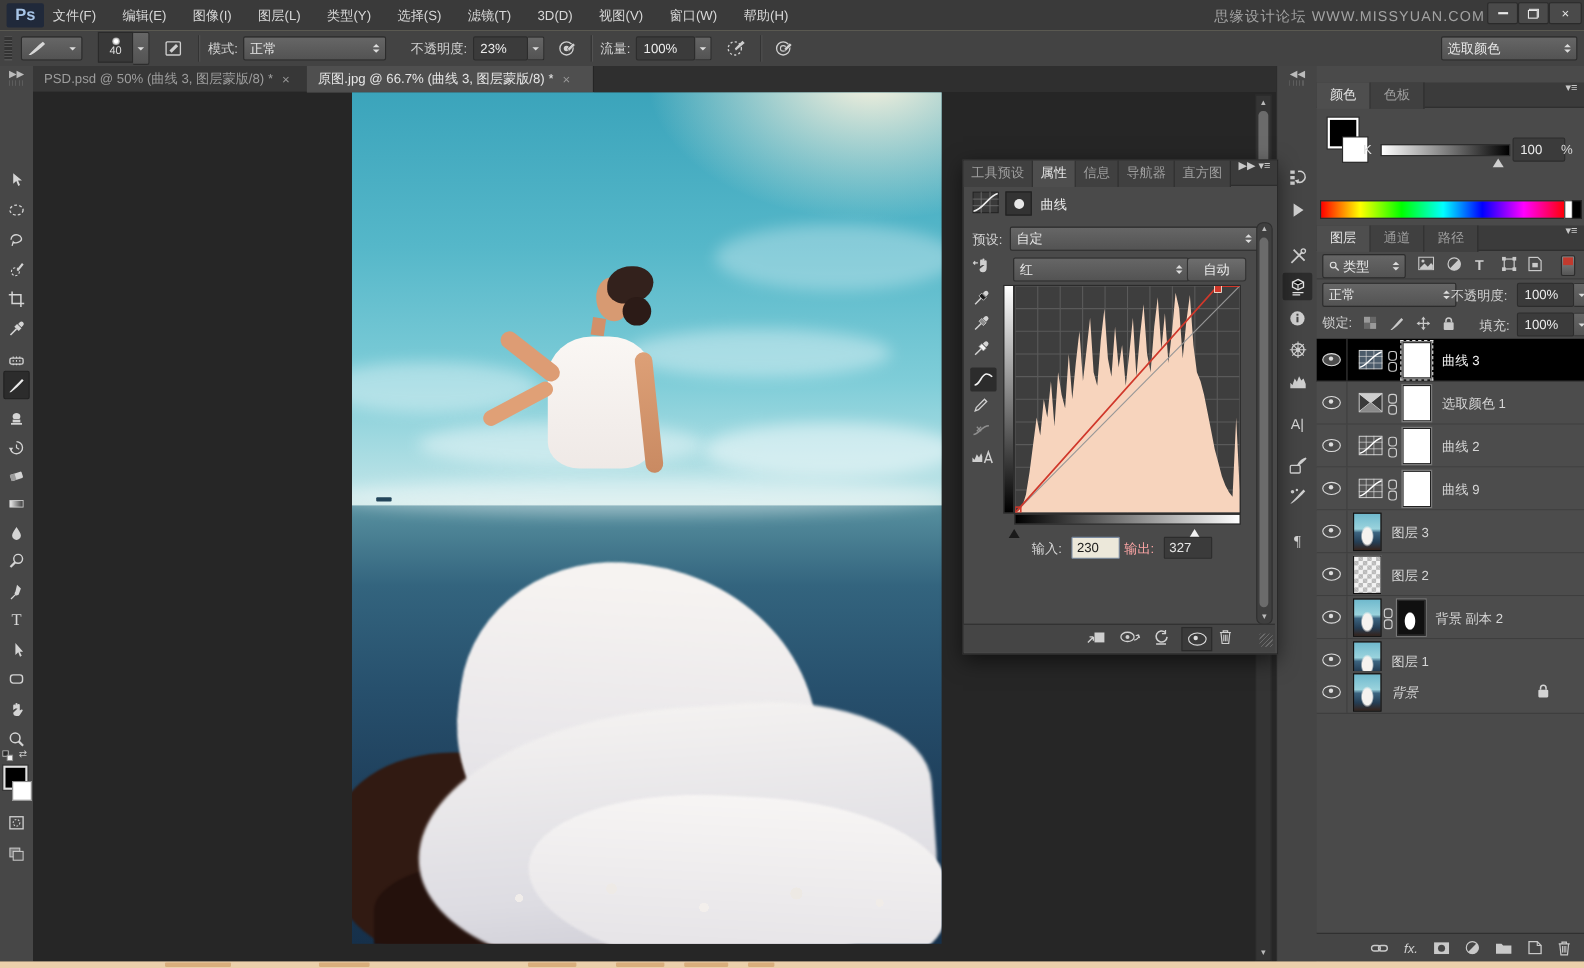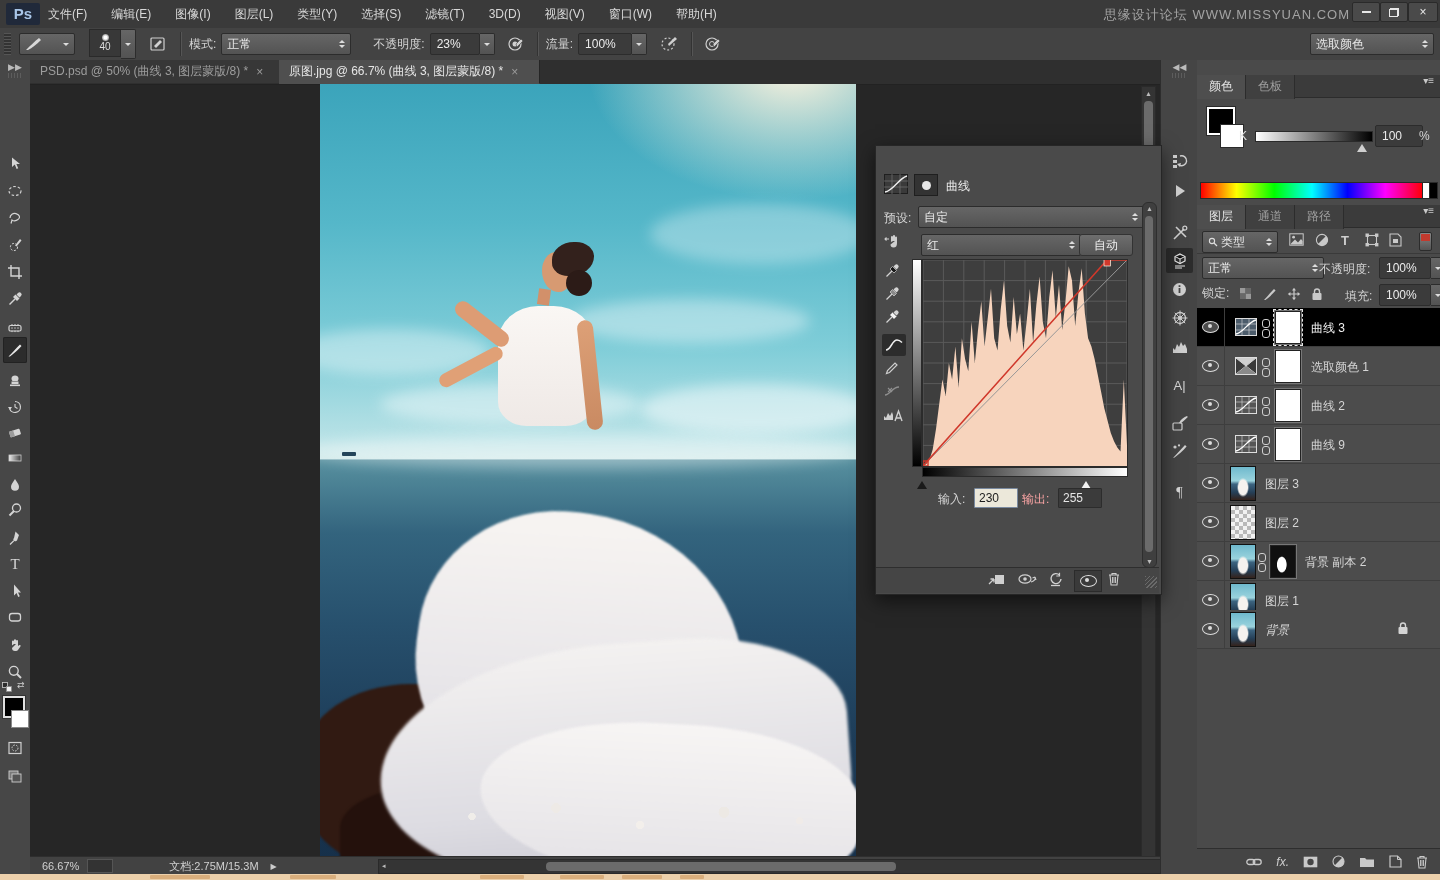--- a/index.html
+++ b/index.html
@@ -396,31 +396,20 @@
     <div class="a" style="left:116px;top:276px;width:70px;height:14px;background:#e0a076;border-radius:7px;transform:rotate(-28deg)"></div>
     <div class="a" style="left:262px;top:236px;width:16px;height:110px;background:linear-gradient(180deg,#dda077,#c98a62);border-radius:8px;transform:rotate(-6deg)"></div>
   </div>
 
   <div class="a canvas-scroll" style="left:1111px;top:26px;width:13px;height:786px">
     <div class="a" style="left:3px;top:3px;color:#bbb;font-size:7px">▲</div>
     <div class="a thumbbar" style="left:2px;top:14px;width:9px;height:460px"></div>
     <div class="a" style="left:3px;bottom:3px;color:#bbb;font-size:7px">▼</div>
   </div>
 
-  <div class="a statusbar">
-    <span style="margin-left:12px">66.67%</span>
-    <span style="margin-left:8px;width:24px;height:12px;background:#333;border:1px solid #555;display:inline-block"></span>
-    <span style="margin-left:56px">文档:2.75M/15.3M</span>
-    <span style="margin-left:12px;color:#ccc;font-size:8px">▶</span>
-    <div class="a canvas-scroll" style="left:348px;top:2px;width:790px;height:13px">
-      <div class="a" style="left:3px;top:2px;color:#bbb;font-size:7px">◂</div>
-      <div class="a thumbbar" style="left:167px;top:2px;width:350px;height:9px"></div>
-      <div class="a" style="right:3px;top:2px;color:#bbb;font-size:7px">▸</div>
-    </div>
-  </div>
 </div>
 
 <div class="a strip">
   <div class="a" style="left:0;top:2px;width:37px;text-align:center;color:#bbb;font-size:9px">◀◀</div>
   <div class="a" style="left:11px;top:13px;width:14px;height:5px;background:repeating-linear-gradient(90deg,#5d5d5d 0 1px,transparent 1px 3px)"></div>
   <div class="a sicon" style="top:88px">
       <svg width="18" height="18" viewBox="0 0 18 18">
         <rect x="2" y="3" width="4" height="3" fill="#d0d0d0"></rect>
         <rect x="2" y="8" width="4" height="3" fill="#d0d0d0"></rect>
         <rect x="2" y="13" width="4" height="3" fill="#d0d0d0"></rect>
@@ -761,20 +750,28 @@
     <span>
         <svg width="12" height="14" viewBox="0 0 12 14">
           <path d="M1 3 H11 M4 3 V1.5 H8 V3 M2 3 L3 13 H9 L10 3" fill="none" stroke="#c9c9c9" stroke-width="1.1"></path>
           <path d="M4.5 5 V11 M6 5 V11 M7.5 5 V11" stroke="#c9c9c9" stroke-width="0.9"></path>
         </svg>
       </span>
   </div>
 </div>
 
 <div class="a props">
+  <div class="ptabs">
+    <div class="ptab" style="padding:3px 7px 4px">工具预设</div>
+    <div class="ptab on" style="padding:3px 7px 4px">属性</div>
+    <div class="ptab" style="padding:3px 7px 4px">信息</div>
+    <div class="ptab" style="padding:3px 7px 4px">导航器</div>
+    <div class="ptab" style="padding:3px 7px 4px">直方图</div>
+    <div class="pmenu">▶▶ ▾≡</div>
+  </div>
 
   <svg class="a" style="left:8px;top:28px" width="24" height="20" viewBox="0 0 24 20">
       <rect x="0.5" y="0.5" width="23" height="19" fill="#3a3a3a" stroke="#1f1f1f"></rect>
       <path d="M0 7 H24 M0 13 H24 M8 0 V20 M16 0 V20" stroke="#777" stroke-width="0.7"></path>
       <path d="M1 18 C9 17,15 4,23 2" fill="none" stroke="#eee" stroke-width="1.4"></path>
     </svg>
   <div class="a" style="left:38px;top:28px;width:22px;height:20px;background:#333;border:1px solid #1f1f1f;display:flex;align-items:center;justify-content:center">
       <span style="width:9px;height:9px;border-radius:50%;background:#e8e8e8"></span>
     </div>
   <span class="a" style="left:70px;top:32px;color:#ececec">曲线</span>
@@ -879,21 +876,21 @@
         <rect x="181" y="-0.5" width="6.5" height="6.5" fill="#d0382b" stroke="#ffe" stroke-width="0.7"></rect>
       </svg>
   </div>
   <div class="a hgrad" style="left:46px;top:321px;width:204px;height:8px"></div>
   <div class="a slider-tri" style="left:41px;top:330px;border-bottom-color:#1a1a1a"></div>
   <div class="a slider-tri" style="left:205px;top:330px;border-bottom-color:#f2f2f2"></div>
 
   <span class="a" style="left:62px;top:345px;color:#d6d6d6">输入:</span>
   <div class="infield a" style="left:98px;top:342px;width:34px;background:#ece8da;color:#1c1c1c;border:1px solid #7a8aa0">230</div>
   <span class="a" style="left:146px;top:345px;color:#fca5a5">输出:</span>
-  <div class="infield a" style="left:182px;top:342px;width:34px;background:#3b3b3b;color:#e6e6e6;border:1px solid #2c2c2c">255</div>
+  <div class="infield a" style="left:182px;top:342px;width:34px;background:#3b3b3b;color:#e6e6e6;border:1px solid #2c2c2c">327</div>
 
   <div class="a scrollv" style="left:266px;top:56px;width:13px;height:364px">
     <div class="a" style="left:3px;top:2px;color:#bbb;font-size:7px">▲</div>
     <div class="a thumbbar" style="left:2px;top:13px;width:8px;height:336px"></div>
     <div class="a" style="left:3px;bottom:2px;color:#bbb;font-size:7px">▼</div>
   </div>
 
   <div class="a" style="left:0;top:421px;width:283px;height:25px;background:#454545;border-top:1px solid #2e2e2e">
     <div class="a pico" style="left:112px;top:4px">
         <svg width="17" height="15" viewBox="0 0 17 15">

